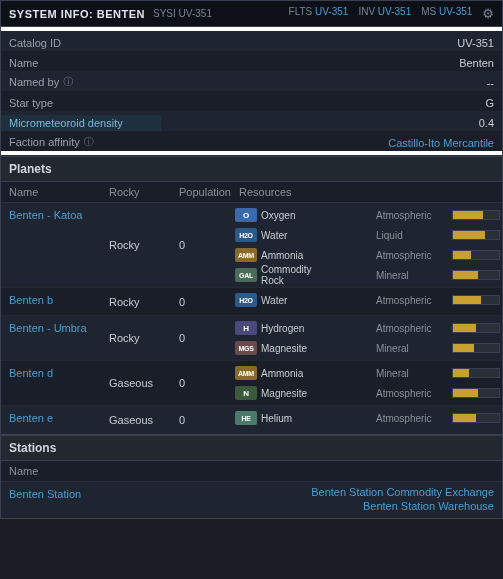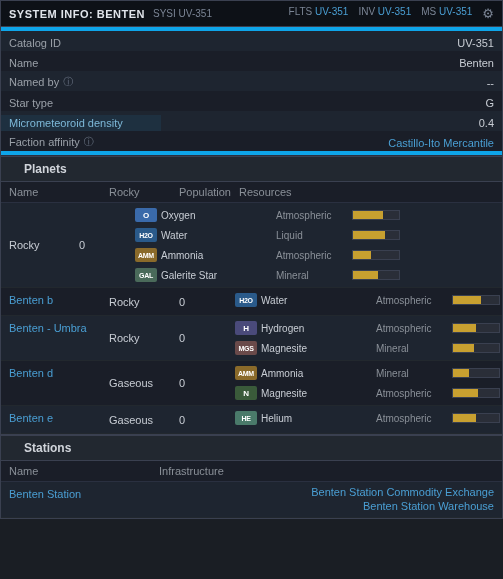--- a/index.html
+++ b/index.html
@@ -7,21 +7,21 @@
       background: #1a1e24;
       font-family: 'Segoe UI', Arial, sans-serif;
       font-size: 12px;
       color: #c8cdd4;
       width: 503px;
       min-height: 579px;
     }
 
     .window {
       width: 503px;
-      background: #0ea5e9;
+      background: #ffffff;
       border: 1px solid #3a4050;
     }
 
     .title-bar {
       background: #0d1117;
       padding: 5px 8px;
       display: flex;
       align-items: center;
       justify-content: space-between;
       border-bottom: 1px solid #3a4050;
@@ -115,21 +115,21 @@
     }
 
     .info-icon {
       color: #6a7484;
       font-size: 10px;
       cursor: pointer;
     }
 
     .section-header {
       background: #222830;
-      padding: 5px 23px;
+      padding: 5px 8px;
       color: #d0d4da;
       font-size: 12px;
       font-weight: bold;
       border-top: 1px solid #3a4050;
       border-bottom: 1px solid #3a4050;
     }
 
     .planets-table {
       width: 100%;
     }
@@ -371,20 +371,21 @@
   <div class="planets-table">
     <div class="table-header">
       <div class="col-name table-header-cell">Name</div>
       <div class="col-type table-header-cell">Rocky</div>
       <div class="col-pop table-header-cell">Population</div>
       <div class="col-res table-header-cell">Resources</div>
     </div>
 
     <div id="planets-body">
         <div class="planet-row">
+          <div class="planet-cell planet-name-cell">Benten - Katoa</div>
           <div class="planet-cell planet-type-cell">Rocky</div>
           <div class="planet-cell planet-pop-cell">0</div>
           <div class="planet-res-cell">
             <div class="resource-row">
               <div class="res-badge badge-o">O</div>
               <div class="res-name">Oxygen</div>
               <div class="res-type">Atmospheric</div>
               <div class="res-bar-container">
                 <div class="res-bar-bg">
                   <div class="res-bar-fill" style="width: 65%;"></div>
@@ -406,21 +407,21 @@
               <div class="res-name">Ammonia</div>
               <div class="res-type">Atmospheric</div>
               <div class="res-bar-container">
                 <div class="res-bar-bg">
                   <div class="res-bar-fill" style="width: 40%;"></div>
                 </div>
               </div>
             </div>
             <div class="resource-row">
               <div class="res-badge badge-gal">GAL</div>
-              <div class="res-name">Galerite Star</div>
+              <div class="res-name">Commodity Rock</div>
               <div class="res-type">Mineral</div>
               <div class="res-bar-container">
                 <div class="res-bar-bg">
                   <div class="res-bar-fill" style="width: 55%;"></div>
                 </div>
               </div>
             </div>
           </div>
         </div>
         <div class="planet-row">
@@ -513,21 +514,20 @@
         </div>
       </div>
   </div>
 
   <div class="stations-section">
     <div class="section-header">
       <span>Stations</span>
     </div>
     <div class="stations-table-header">
       <div class="st-col-name table-header-cell">Name</div>
-      <div class="st-col-infra table-header-cell">Infrastructure</div>
     </div>
     <div id="stations-body">
         <div class="station-row">
           <div class="station-name-cell">Benten Station</div>
           <div class="station-infra-cell">
             <div class="station-link">Benten Station Commodity Exchange</div>
             <div class="station-link">Benten Station Warehouse</div>
           </div>
         </div>
       </div>

